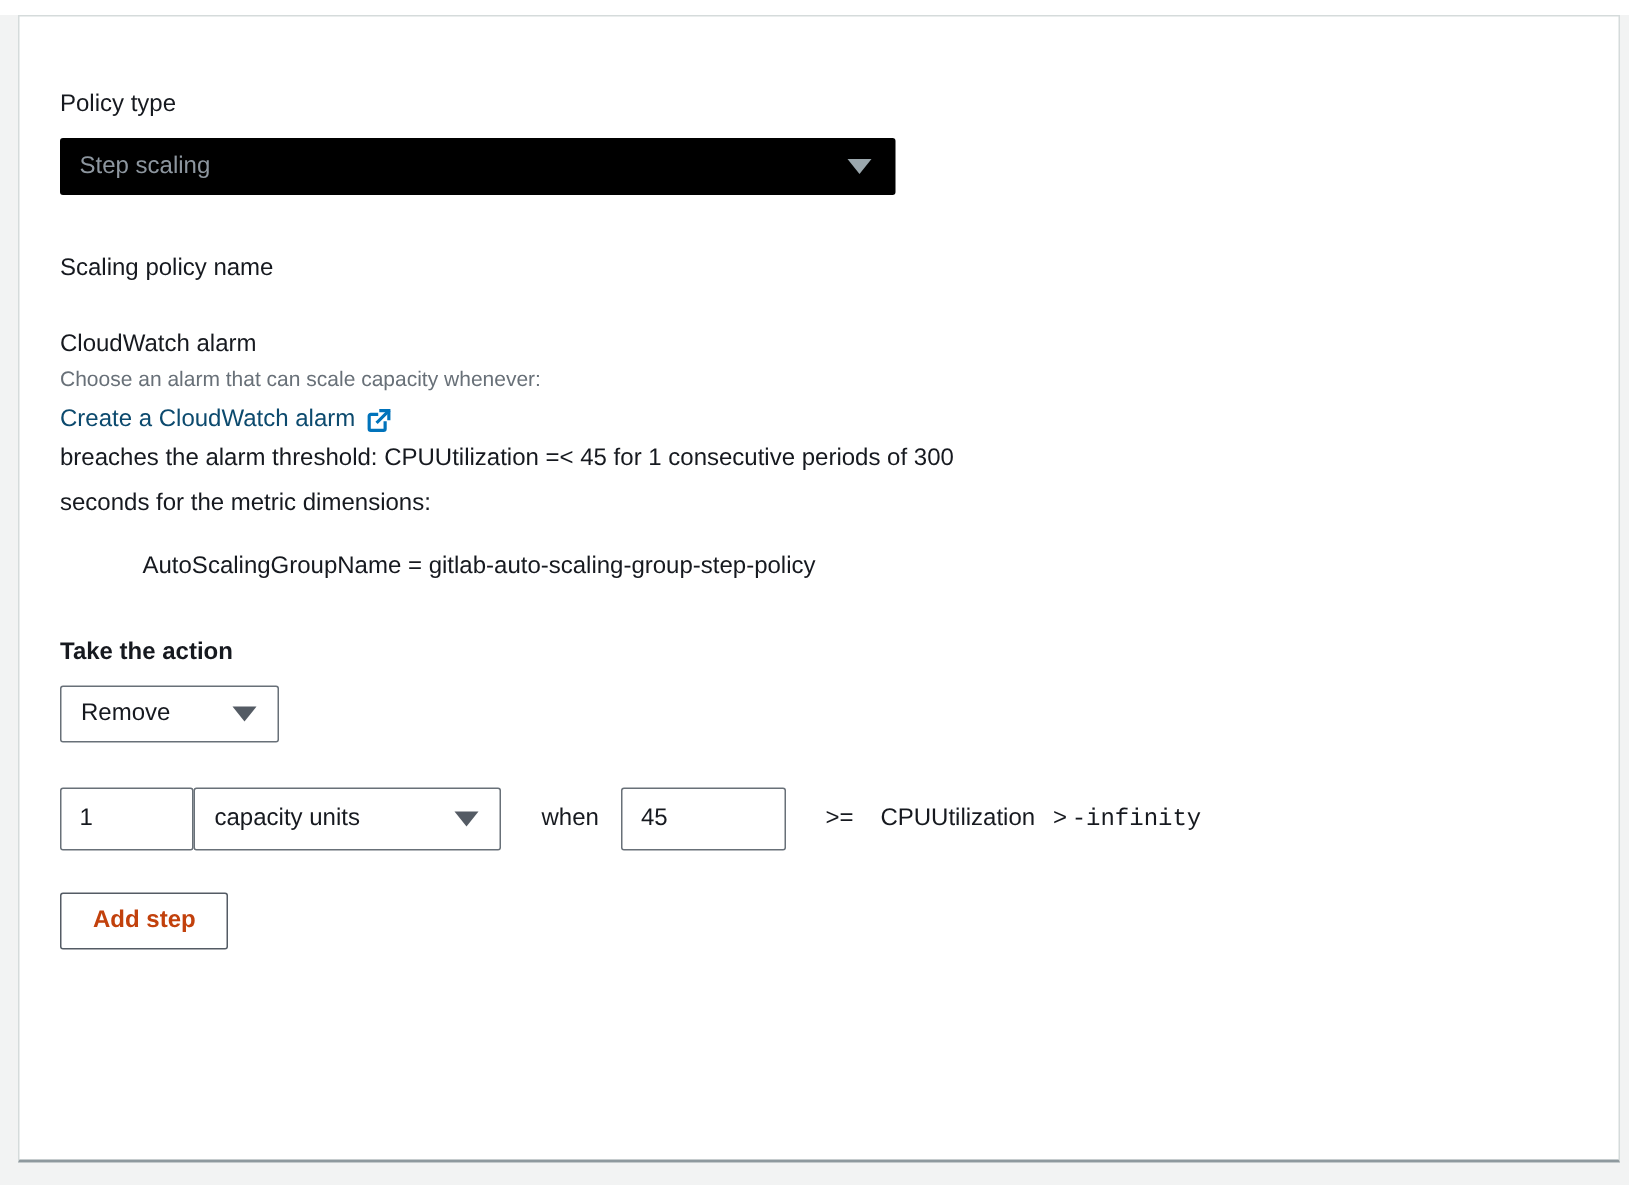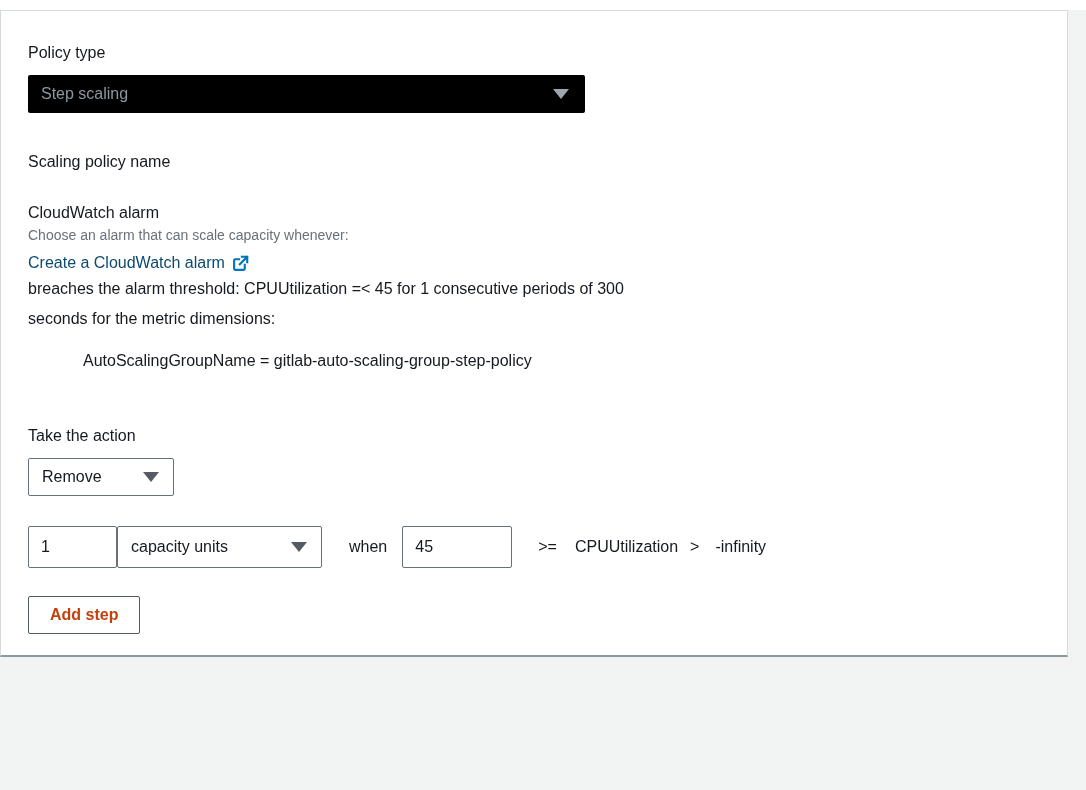--- a/index.html
+++ b/index.html
@@ -9,26 +9,26 @@
     background: #ffffff;
     font-family: "Liberation Sans", "DejaVu Sans", sans-serif;
     color: #16191f;
     overflow: hidden;
   }
   .backdrop {
     position: absolute; left: 0; right: 0; top: 10px; bottom: 0;
     background: #f2f3f3;
   }
   .card {
-    position: absolute; left: 0; top: 10px;
-    width: 1068px; height: 647px;
+    position: absolute; left: 12px; top: 10px;
+    width: 1068px; height: 765px;
     background: #ffffff;
     border: 1px solid #d5dbdb;
     border-bottom: 2px solid #8e999e;
-    padding: 33px 27px;
+    padding: 50px 27px;
   }
   .field-label { font-size: 16px; line-height: 18px; color: #16191f; }
   .helper-text { font-size: 14px; line-height: 17px; color: #687078; margin-top: 5px; }
 
   .select {
     display: flex; align-items: center; justify-content: space-between;
     height: 38px; border-radius: 2px; font-size: 16px;
     padding: 0 16px 0 13px; cursor: pointer;
   }
   .select-disabled { background: #000000; color: #8d969f; cursor: default; }
@@ -63,32 +63,32 @@
   }
   .link-row {
     display: inline-flex; align-items: center; gap: 7px;
     margin-top: 8px; font-size: 16px; line-height: 22px;
     color: #0c4a6e; text-decoration: none; cursor: pointer;
   }
   .desc { font-size: 16px; }
   .desc-line { line-height: 30px; }
   .dimension { margin-top: 17px; margin-left: 55px; font-size: 16px; line-height: 20px; }
 
-  .action-label { margin-top: 56px; }
+  .action-label { margin-top: 38px; font-weight: bold; }
   .remove-select { width: 146px; margin-top: 13px; padding-right: 14px; }
 
   .step-row { display: flex; align-items: center; margin-top: 30px; font-size: 16px; }
   .step-amount { width: 89px; height: 42px; }
   .unit-select { width: 205px; height: 42px; padding-right: 14px; }
   .when-label { margin-left: 27px; }
   .step-threshold { width: 110px; height: 42px; margin-left: 15px; }
   .op-upper { margin-left: 26px; }
   .metric-name { margin-left: 18px; }
   .op-lower { margin-left: 12px; }
-  .lower-bound { margin-left: 16px; }
+  .lower-bound { margin-left: 3px; font-family: Liberation Mono, monospace; }
 
   .add-step-btn {
     margin-top: 28px; height: 38px; padding: 0 21px;
     background: #ffffff; border: 1px solid #545b64; border-radius: 2px;
     font-family: inherit; font-size: 16px; font-weight: bold; color: #c2410c;
     cursor: pointer;
   }
   svg { display: block; }
 </style>
 </head>

